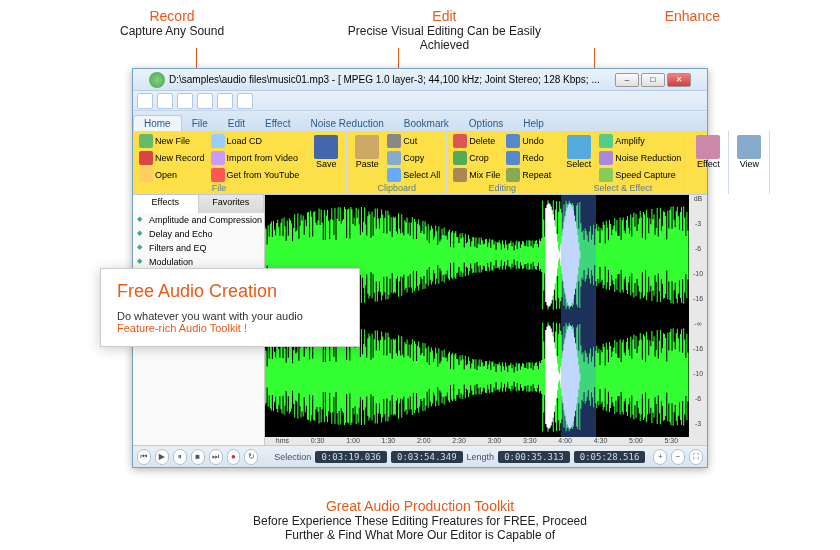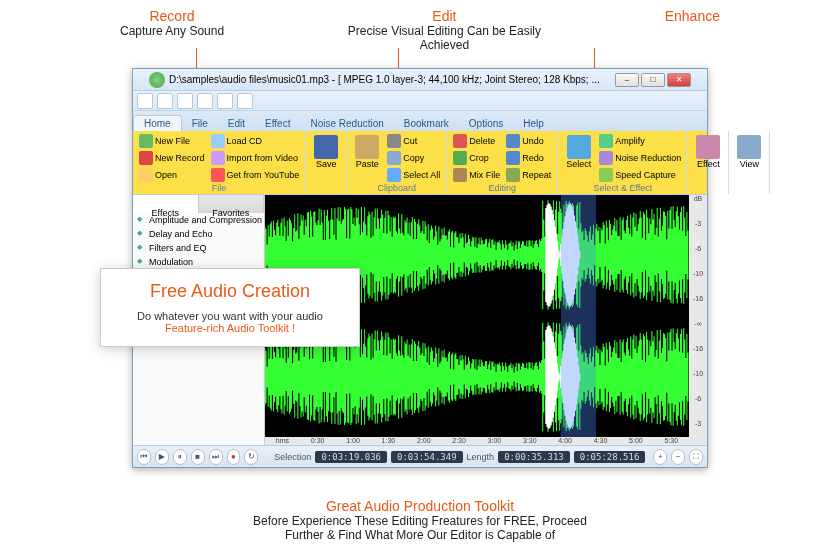--- a/index.html
+++ b/index.html
@@ -28,37 +28,37 @@
 .rgroup-body { flex:1; display:flex; gap:2px; }
 .rgroup-label { text-align:center; color:#5a7a9a; font-size:9px; padding-bottom:1px; }
 .rcol { display:flex; flex-direction:column; gap:1px; }
 .rbtn { display:flex; align-items:center; gap:2px; padding:1px 2px; white-space:nowrap; cursor:pointer; }
 .ricon { width:14px; height:14px; display:inline-block; border-radius:2px; }
 .ricon.big { width:24px; height:24px; }
 .rbig { display:flex; flex-direction:column; align-items:center; padding:2px 4px; cursor:pointer; }
 .workspace { position:absolute; top:126px; left:0; right:0; bottom:22px; display:flex; background:#fff; }
 .sidebar { width:132px; border-right:1px solid #ccc; background:#fafafa; font-size:9px; overflow:hidden; }
 .sbtabs { height:18px; background:linear-gradient(#e8e8e8,#d8d8d8); display:flex; font-size:9px; }
-.sbtab { flex:1; text-align:center; padding-top:13px; border-right:1px solid #ccc; cursor:pointer; }
+.sbtab { flex:1; text-align:center; padding-top:2px; border-right:1px solid #ccc; cursor:pointer; }
 .sbtab.active { background:#fff; }
 .sbitem { padding:2px 4px 2px 16px; cursor:pointer; white-space:nowrap; position:relative; }
 .sbitem::before { content:'◆'; color:#4a8; position:absolute; left:4px; font-size:7px; }
 .wavearea { flex:1; background:#000; position:relative; overflow:hidden; }
 .channel { position:absolute; left:0; right:18px; height:48%; }
 .channel.top { top:0; }
 .channel.bot { bottom:8px; }
 .ruler-scale { position:absolute; right:0; top:0; width:18px; background:#e8e8e8; bottom:0; font-size:7px; color:#444; }
 .timeruler { position:absolute; bottom:0; left:0; right:18px; height:8px; background:#e8e8e8; font-size:7px; color:#444; display:flex; justify-content:space-around; }
 .selection { position:absolute; top:0; bottom:8px; background:rgba(80,140,255,.35); left:67%; width:8%; pointer-events:none; }
 .wave-svg { width:100%; height:100%; }
 .statusbar { position:absolute; bottom:0; left:0; right:0; height:22px; background:linear-gradient(#eaf0f6,#d8e4f0); border-top:1px solid #b8cde2; display:flex; align-items:center; gap:4px; padding:0 4px; font-size:9px; }
 .tbtn { width:16px; height:16px; border:1px solid #b0c0d0; border-radius:8px; background:#fff; display:flex; align-items:center; justify-content:center; font-size:8px; color:#456; cursor:pointer; }
 .timebox { background:#2a3a4a; color:#cde; padding:1px 6px; border-radius:2px; font-family:monospace; font-size:9px; }
 .slabel { color:#456; }
-.promo { position:absolute; top:268px; left:100px; width:260px; background:#fff; border:1px solid #ccc; padding:12px 16px; box-shadow:0 2px 12px rgba(0,0,0,.2); text-align:center; }
+.promo { position:absolute; top:268px; left:100px; width:260px; background:#fff; border:1px solid #ccc; padding:12px 16px; box-shadow:0 2px 12px rgba(0,0,0,.2); text-align:left; }
 .promo h2 { color:#e85a1a; font-size:18px; font-weight:400; margin-bottom:8px; }
 .promo .line1 { color:#333; font-size:11px; }
 .promo .line2 { color:#e85a1a; font-size:11px; }
 </style>
 </head>
 <body>
 
 <div class="annot-row">
   <div class="annot">
     <div class="annot-title">Record</div>

